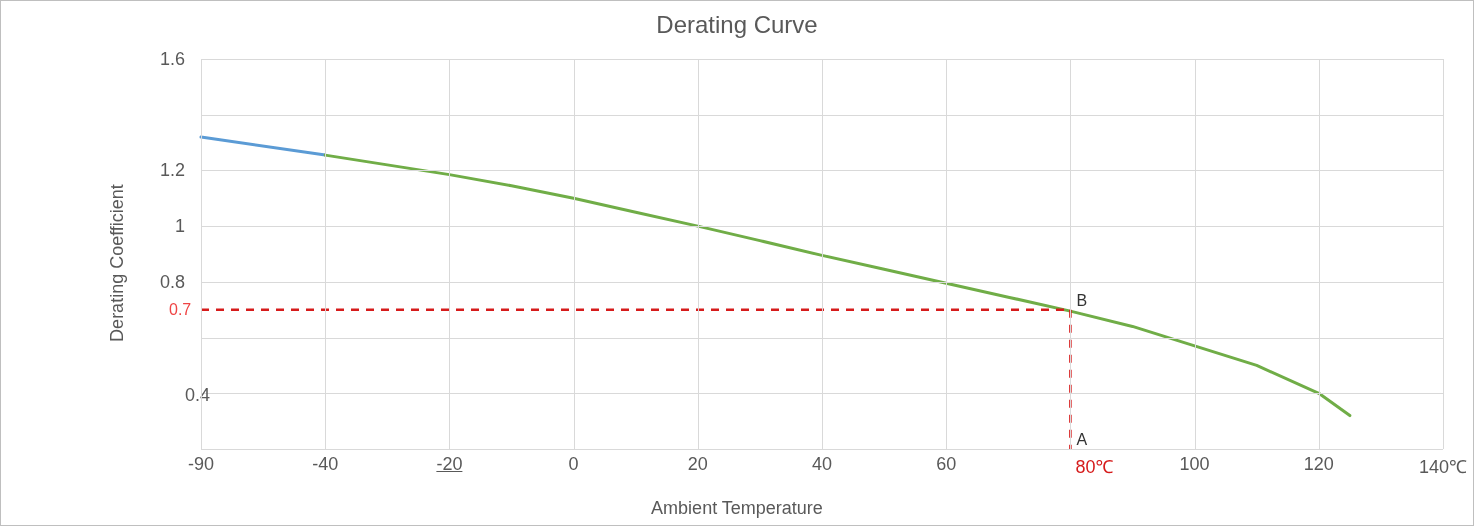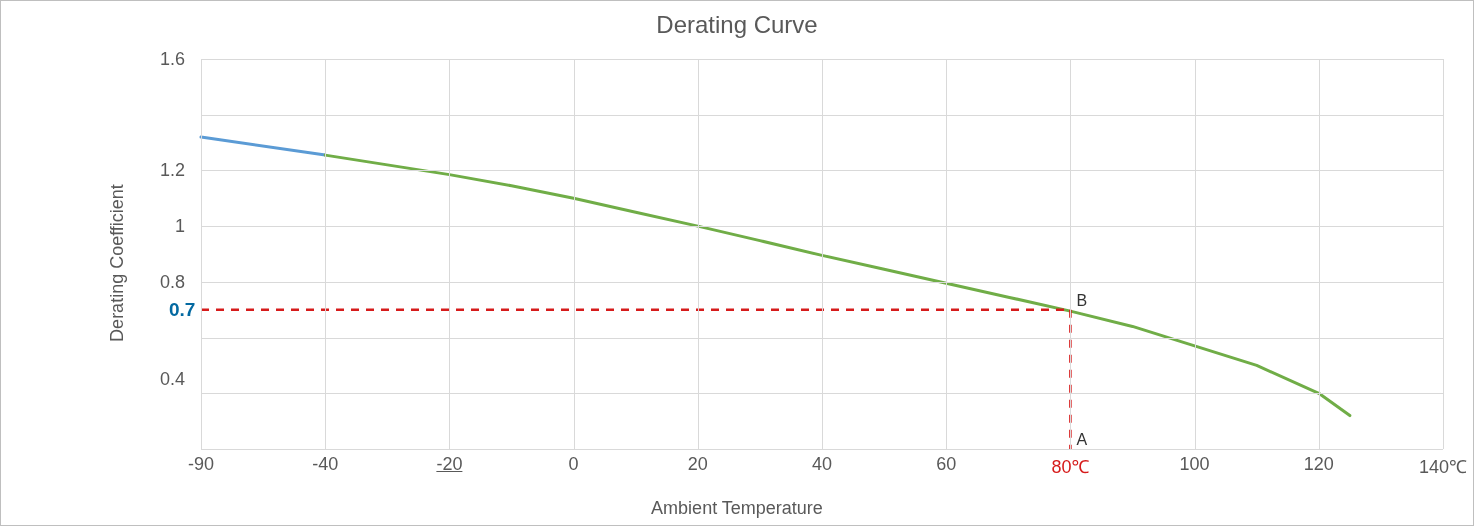--- a/index.html
+++ b/index.html
@@ -77,34 +77,35 @@
     white-space: nowrap;
   }
   svg.curve {
     position: absolute;
     left: 0; top: 0;
     width: 100%; height: 100%;
     overflow: visible;
   }
   .marker-y {
     position: absolute;
-    font-size: 19px;
-    color: #0369a1;
-    font-weight: 700;
+    font-size: 16px;
+    color: #ef4444;
+    font-weight: 400;
     transform: translateY(-50%);
     left: -32px;
   }
   .marker-x {
     position: absolute;
     top: 395px;
     font-size: 18px;
     color: #d61b1b;
     font-weight: 500;
     transform: translateX(-50%);
     white-space: nowrap;
+    margin-left: 24px;
   }
   .ptlabel {
     position: absolute;
     font-size: 16px;
     color: #333;
   }
 </style>
 </head>
 <body>
 
@@ -114,21 +115,21 @@
   <div class="xlabel">Ambient Temperature</div>
   <div class="plot" id="plot">
     <svg class="curve" id="svg">
         <polyline points="0,78 124.2,96.10714285714289" fill="none" stroke="#5b9bd5" stroke-width="3" stroke-linecap="round" stroke-linejoin="round"></polyline>
         <polyline points="124.2,96.10714285714289 186.29999999999998,105.85714285714289 248.4,115.60714285714283 310.5,126.75 372.59999999999997,139.28571428571428 434.7,153.21428571428572 496.8,167.14285714285717 558.9,181.62857142857143 621,196.39285714285714 683.1,210.32142857142858 745.1999999999999,224.25000000000003 807.3000000000001,238.17857142857147 869.4,252.1071428571429 931.5,267.42857142857144 993.6,286.92857142857144 1055.7,306.42857142857144 1117.8,334.2857142857143 1148.8500000000001,356.57142857142856" fill="none" stroke="#70ad47" stroke-width="3" stroke-linecap="round" stroke-linejoin="round"></polyline>
         <line x1="0" y1="250.71428571428572" x2="869.4" y2="250.71428571428572" stroke="#d61b1b" stroke-width="2.5" stroke-dasharray="8 7"></line>
         <line x1="869.4" y1="250.71428571428572" x2="869.4" y2="390" stroke="#d61b1b" stroke-width="2.5" stroke-dasharray="8 7"></line>
       </svg>
   <div class="grid-h" style="top: 390px;"></div>
       <div class="grid-h" style="top: 334.286px;"></div>
-      <div class="ytick" style="top: 320px;">0.4</div>
+      <div class="ytick" style="top: 336px; margin-left: 25px;">0.4</div>
       <div class="grid-h" style="top: 278.571px;"></div>
       <div class="grid-h" style="top: 222.857px;"></div>
       <div class="ytick" style="top: 222.857px;">0.8</div>
       <div class="grid-h" style="top: 167.143px;"></div>
       <div class="ytick" style="top: 167.143px;">1</div>
       <div class="grid-h" style="top: 111.429px;"></div>
       <div class="ytick" style="top: 111.429px;">1.2</div>
       <div class="grid-h" style="top: 55.7143px;"></div>
       <div class="grid-h" style="top: 0px;"></div>
       <div class="ytick" style="top: 0px;">1.6</div>

